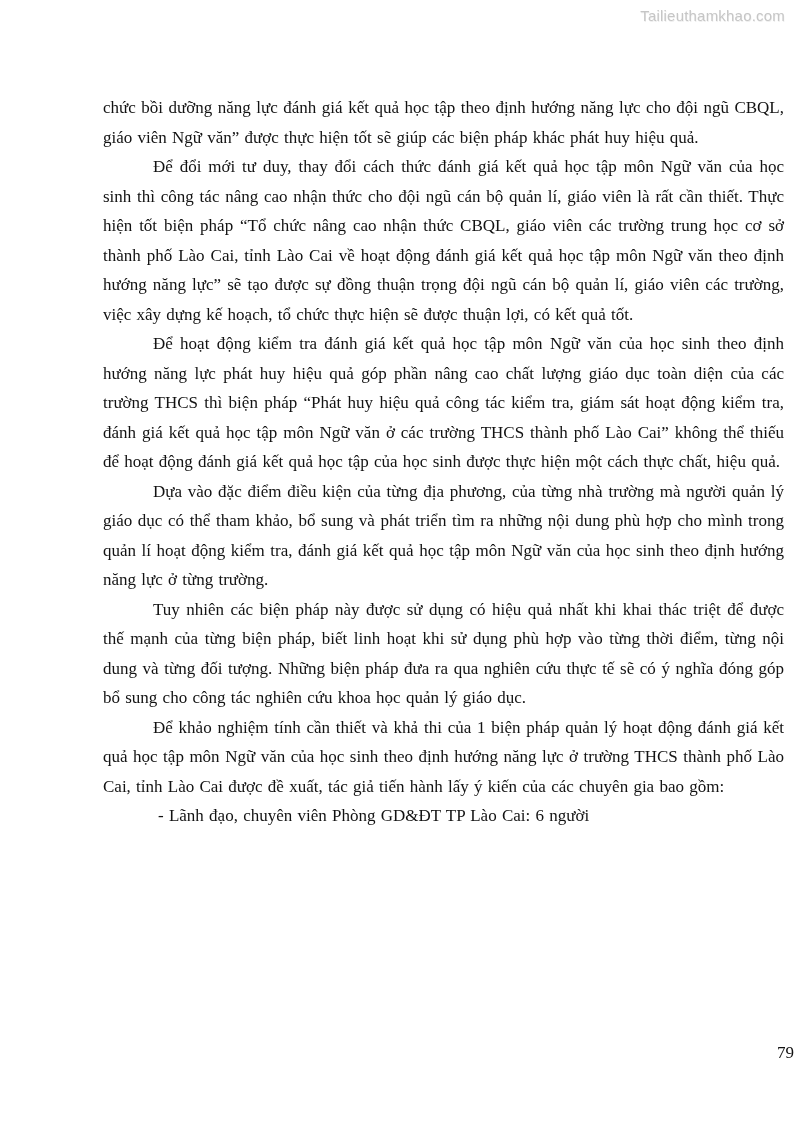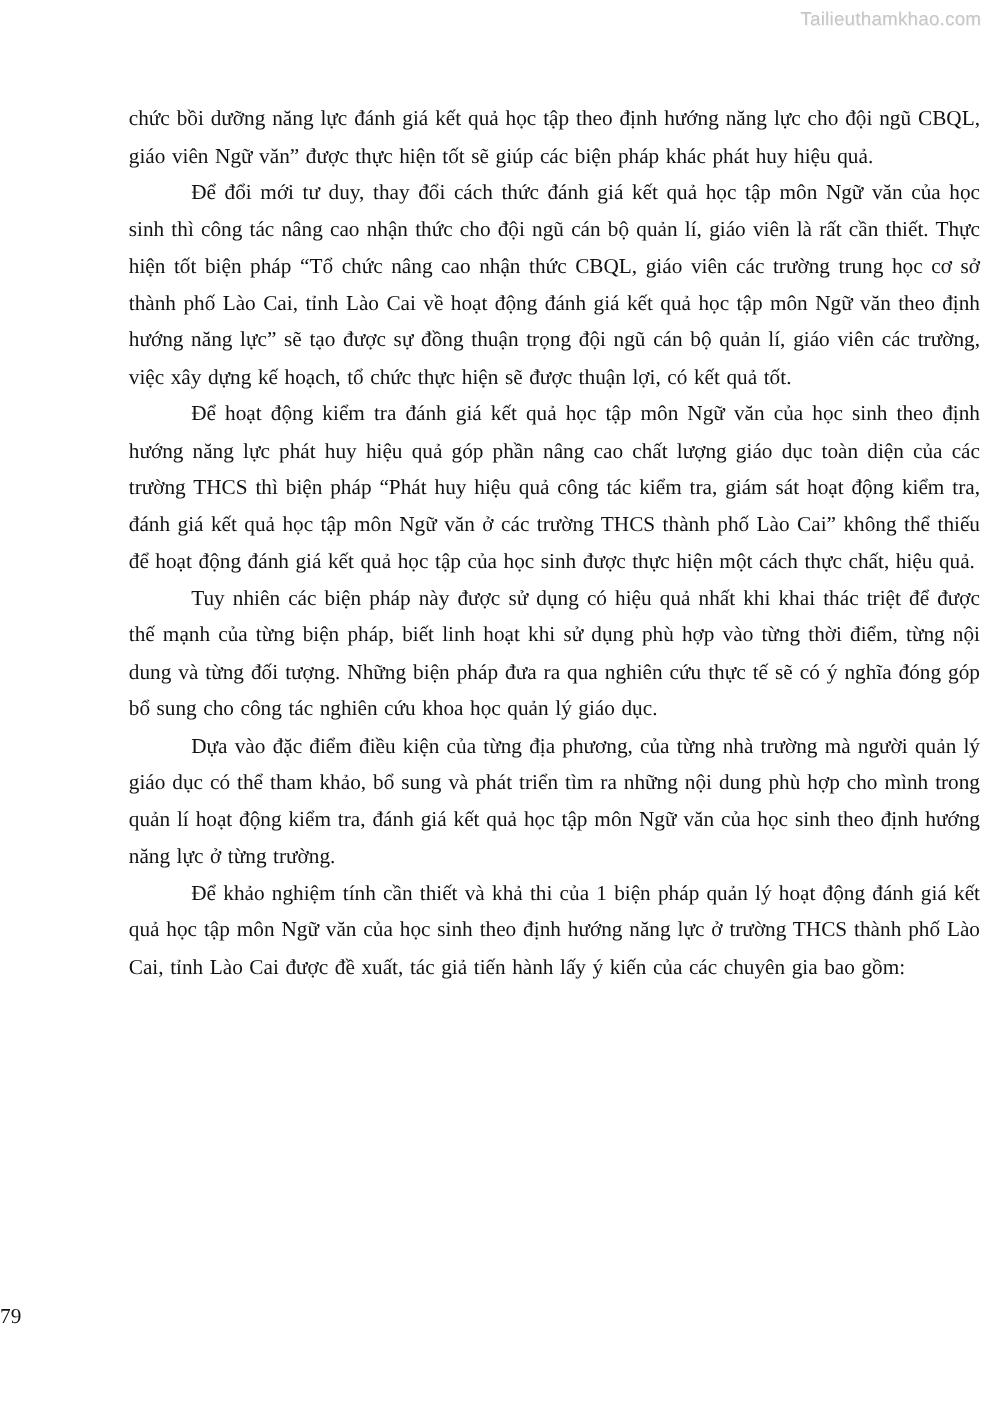--- a/index.html
+++ b/index.html
@@ -36,64 +36,66 @@
   .para {
     margin: 0;
     font-size: 17px;
     line-height: 29.5px;
     text-align: justify;
     text-indent: 50px;
     word-spacing: 1px;
   }
   .para.continuation {
     text-indent: 0;
+    margin-top: 13px;
   }
   .heading {
     margin: 0;
     font-size: 17px;
     line-height: 29.5px;
     font-weight: bold;
     text-indent: 0;
     text-align: left;
   }
   .para.list-line {
     text-align: left;
     text-indent: 55px;
   }
   .page-number {
     position: absolute;
     top: 1042px;
     left: 0;
     width: 794px;
-    text-align: left;
+    text-align: right;
     font-size: 17px;
     line-height: 22px;
     color: #121212;
   }
 </style>
 </head>
 <body>
 
 <div class="page">
 
   <div class="watermark">Tailieuthamkhao.com</div>
 
   <div class="content">
 
     <p class="para continuation">chức bồi dưỡng năng lực đánh giá kết quả học tập theo định hướng năng lực cho đội ngũ CBQL, giáo viên Ngữ văn” được thực hiện tốt sẽ giúp các biện pháp khác phát huy hiệu quả.</p>
 
     <p class="para">Để đổi mới tư duy, thay đổi cách thức đánh giá kết quả học tập môn Ngữ văn của học sinh thì công tác nâng cao nhận thức cho đội ngũ cán bộ quản lí, giáo viên là rất cần thiết. Thực hiện tốt biện pháp “Tổ chức nâng cao nhận thức CBQL, giáo viên các trường trung học cơ sở thành phố Lào Cai, tỉnh Lào Cai về hoạt động đánh giá kết quả học tập môn Ngữ văn theo định hướng năng lực” sẽ tạo được sự đồng thuận trọng đội ngũ cán bộ quản lí, giáo viên các trường, việc xây dựng kế hoạch, tổ chức thực hiện sẽ được thuận lợi, có kết quả tốt.</p>
 
     <p class="para">Để hoạt động kiểm tra đánh giá kết quả học tập môn Ngữ văn của học sinh theo định hướng năng lực phát huy hiệu quả góp phần nâng cao chất lượng giáo dục toàn diện của các trường THCS thì biện pháp “Phát huy hiệu quả công tác kiểm tra, giám sát hoạt động kiểm tra, đánh giá kết quả học tập môn Ngữ văn ở các trường THCS thành phố Lào Cai” không thể thiếu để hoạt động đánh giá kết quả học tập của học sinh được thực hiện một cách thực chất, hiệu quả.</p>
 
+    <p class="para">Dựa vào đặc điểm điều kiện của từng địa phương, của từng nhà trường mà người quản lý giáo dục có thể tham khảo, bổ sung và phát triển tìm ra những nội dung phù hợp cho mình trong quản lí hoạt động kiểm tra, đánh giá kết quả học tập môn Ngữ văn của học sinh theo định hướng năng lực ở từng trường.</p>
+
     <p class="para">Tuy nhiên các biện pháp này được sử dụng có hiệu quả nhất khi khai thác triệt để được thế mạnh của từng biện pháp, biết linh hoạt khi sử dụng phù hợp vào từng thời điểm, từng nội dung và từng đối tượng. Những biện pháp đưa ra qua nghiên cứu thực tế sẽ có ý nghĩa đóng góp bổ sung cho công tác nghiên cứu khoa học quản lý giáo dục.</p>
-
-    <p class="para">Dựa vào đặc điểm điều kiện của từng địa phương, của từng nhà trường mà người quản lý giáo dục có thể tham khảo, bổ sung và phát triển tìm ra những nội dung phù hợp cho mình trong quản lí hoạt động kiểm tra, đánh giá kết quả học tập môn Ngữ văn của học sinh theo định hướng năng lực ở từng trường.</p>
 
 
     <p class="para">Để khảo nghiệm tính cần thiết và khả thi của 1 biện pháp quản lý hoạt động đánh giá kết quả học tập môn Ngữ văn của học sinh theo định hướng năng lực ở trường THCS thành phố Lào Cai, tỉnh Lào Cai được đề xuất, tác giả tiến hành lấy ý kiến của các chuyên gia bao gồm:</p>
 
+    <p class="para list-line">- Lãnh đạo, chuyên viên Phòng GD&amp;ĐT TP Lào Cai: 6 người</p>
 
   </div>
 
   <div class="page-number">79</div>
 
 </div>
 
 </body></html>

